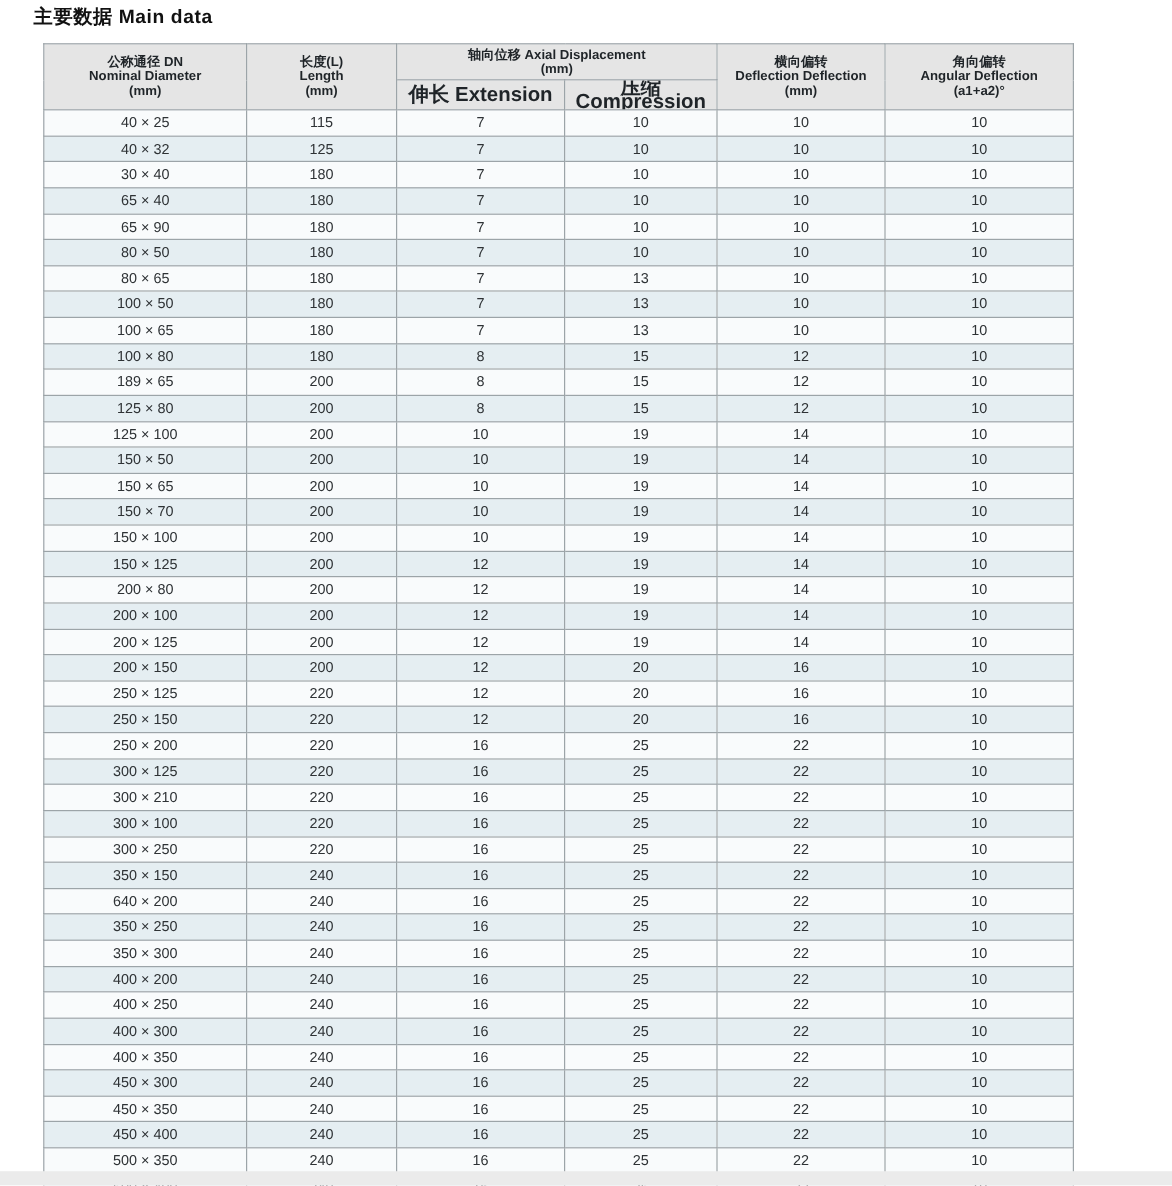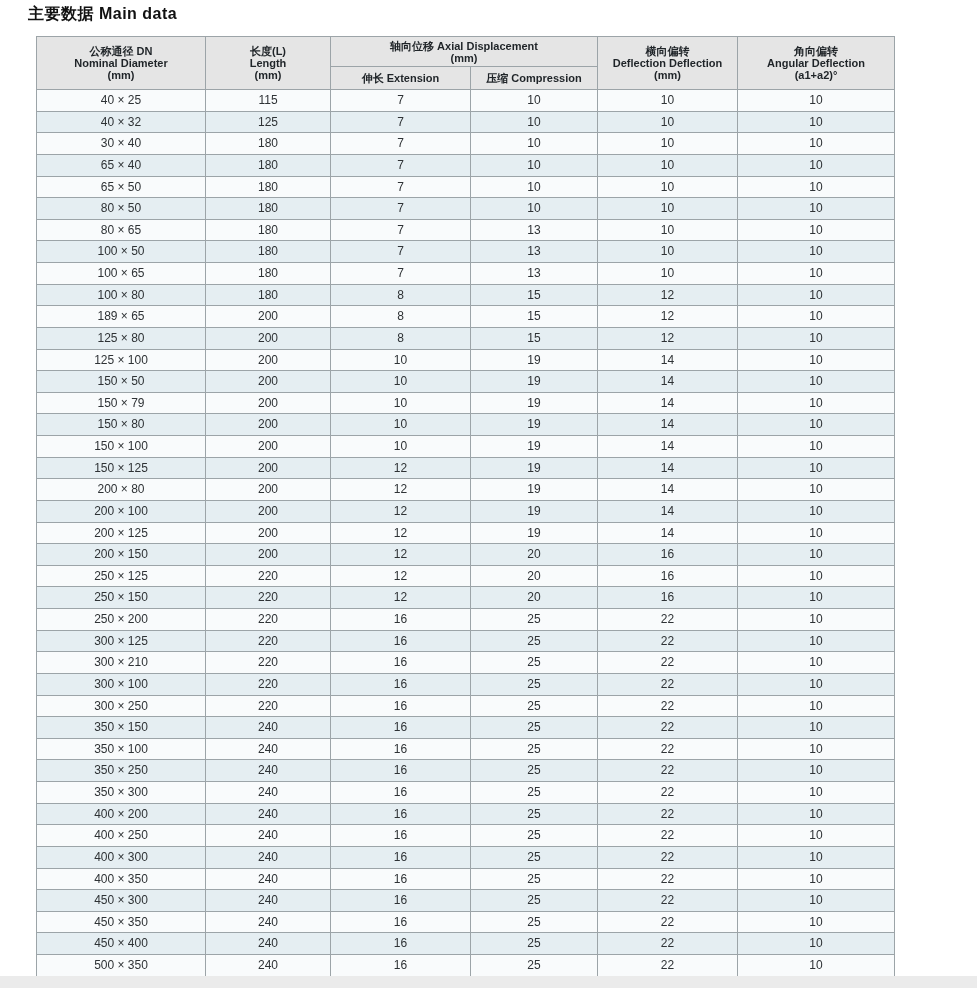--- a/index.html
+++ b/index.html
@@ -42,21 +42,21 @@
     overflow:hidden;
   }
   .data-table thead th {
     background:#e5e5e5;
     font-size:11px;
     font-weight:bold;
     color:#1f2428;
     line-height:12px;
   }
   .data-table thead tr.h-row-1 { height:30px; }
-  .data-table thead tr.h-row-2 th { height:22px; font-size:11px; }
+  .data-table thead tr.h-row-2 th { height:22px; font-size:17px; }
   .data-table thead .hl { display:block; }
   .data-table tbody td {
     height:20.63px;
     font-size:12px;
     line-height:20.63px;
     color:#2e3235;
     background:#f9fbfc;
     white-space:nowrap;
   }
   .data-table tbody tr.alt td { background:#e5eef2; }
@@ -144,21 +144,21 @@
         </tr>
         <tr class="alt">
           <td>65 × 40</td>
           <td>180</td>
           <td>7</td>
           <td>10</td>
           <td>10</td>
           <td>10</td>
         </tr>
         <tr>
-          <td>65 × 50</td>
+          <td>65 × 90</td>
           <td>180</td>
           <td>7</td>
           <td>10</td>
           <td>10</td>
           <td>10</td>
         </tr>
         <tr class="alt">
           <td>80 × 50</td>
           <td>180</td>
           <td>7</td>
@@ -224,29 +224,29 @@
         </tr>
         <tr class="alt">
           <td>150 × 50</td>
           <td>200</td>
           <td>10</td>
           <td>19</td>
           <td>14</td>
           <td>10</td>
         </tr>
         <tr>
-          <td>150 × 79</td>
-          <td>200</td>
-          <td>10</td>
-          <td>19</td>
-          <td>14</td>
-          <td>10</td>
-        </tr>
-        <tr class="alt">
-          <td>150 × 80</td>
+          <td>150 × 65</td>
+          <td>200</td>
+          <td>10</td>
+          <td>19</td>
+          <td>14</td>
+          <td>10</td>
+        </tr>
+        <tr class="alt">
+          <td>150 × 70</td>
           <td>200</td>
           <td>10</td>
           <td>19</td>
           <td>14</td>
           <td>10</td>
         </tr>
         <tr>
           <td>150 × 100</td>
           <td>200</td>
           <td>10</td>
@@ -352,21 +352,21 @@
         </tr>
         <tr class="alt">
           <td>350 × 150</td>
           <td>240</td>
           <td>16</td>
           <td>25</td>
           <td>22</td>
           <td>10</td>
         </tr>
         <tr>
-          <td>350 × 100</td>
+          <td>640 × 200</td>
           <td>240</td>
           <td>16</td>
           <td>25</td>
           <td>22</td>
           <td>10</td>
         </tr>
         <tr class="alt">
           <td>350 × 250</td>
           <td>240</td>
           <td>16</td>

